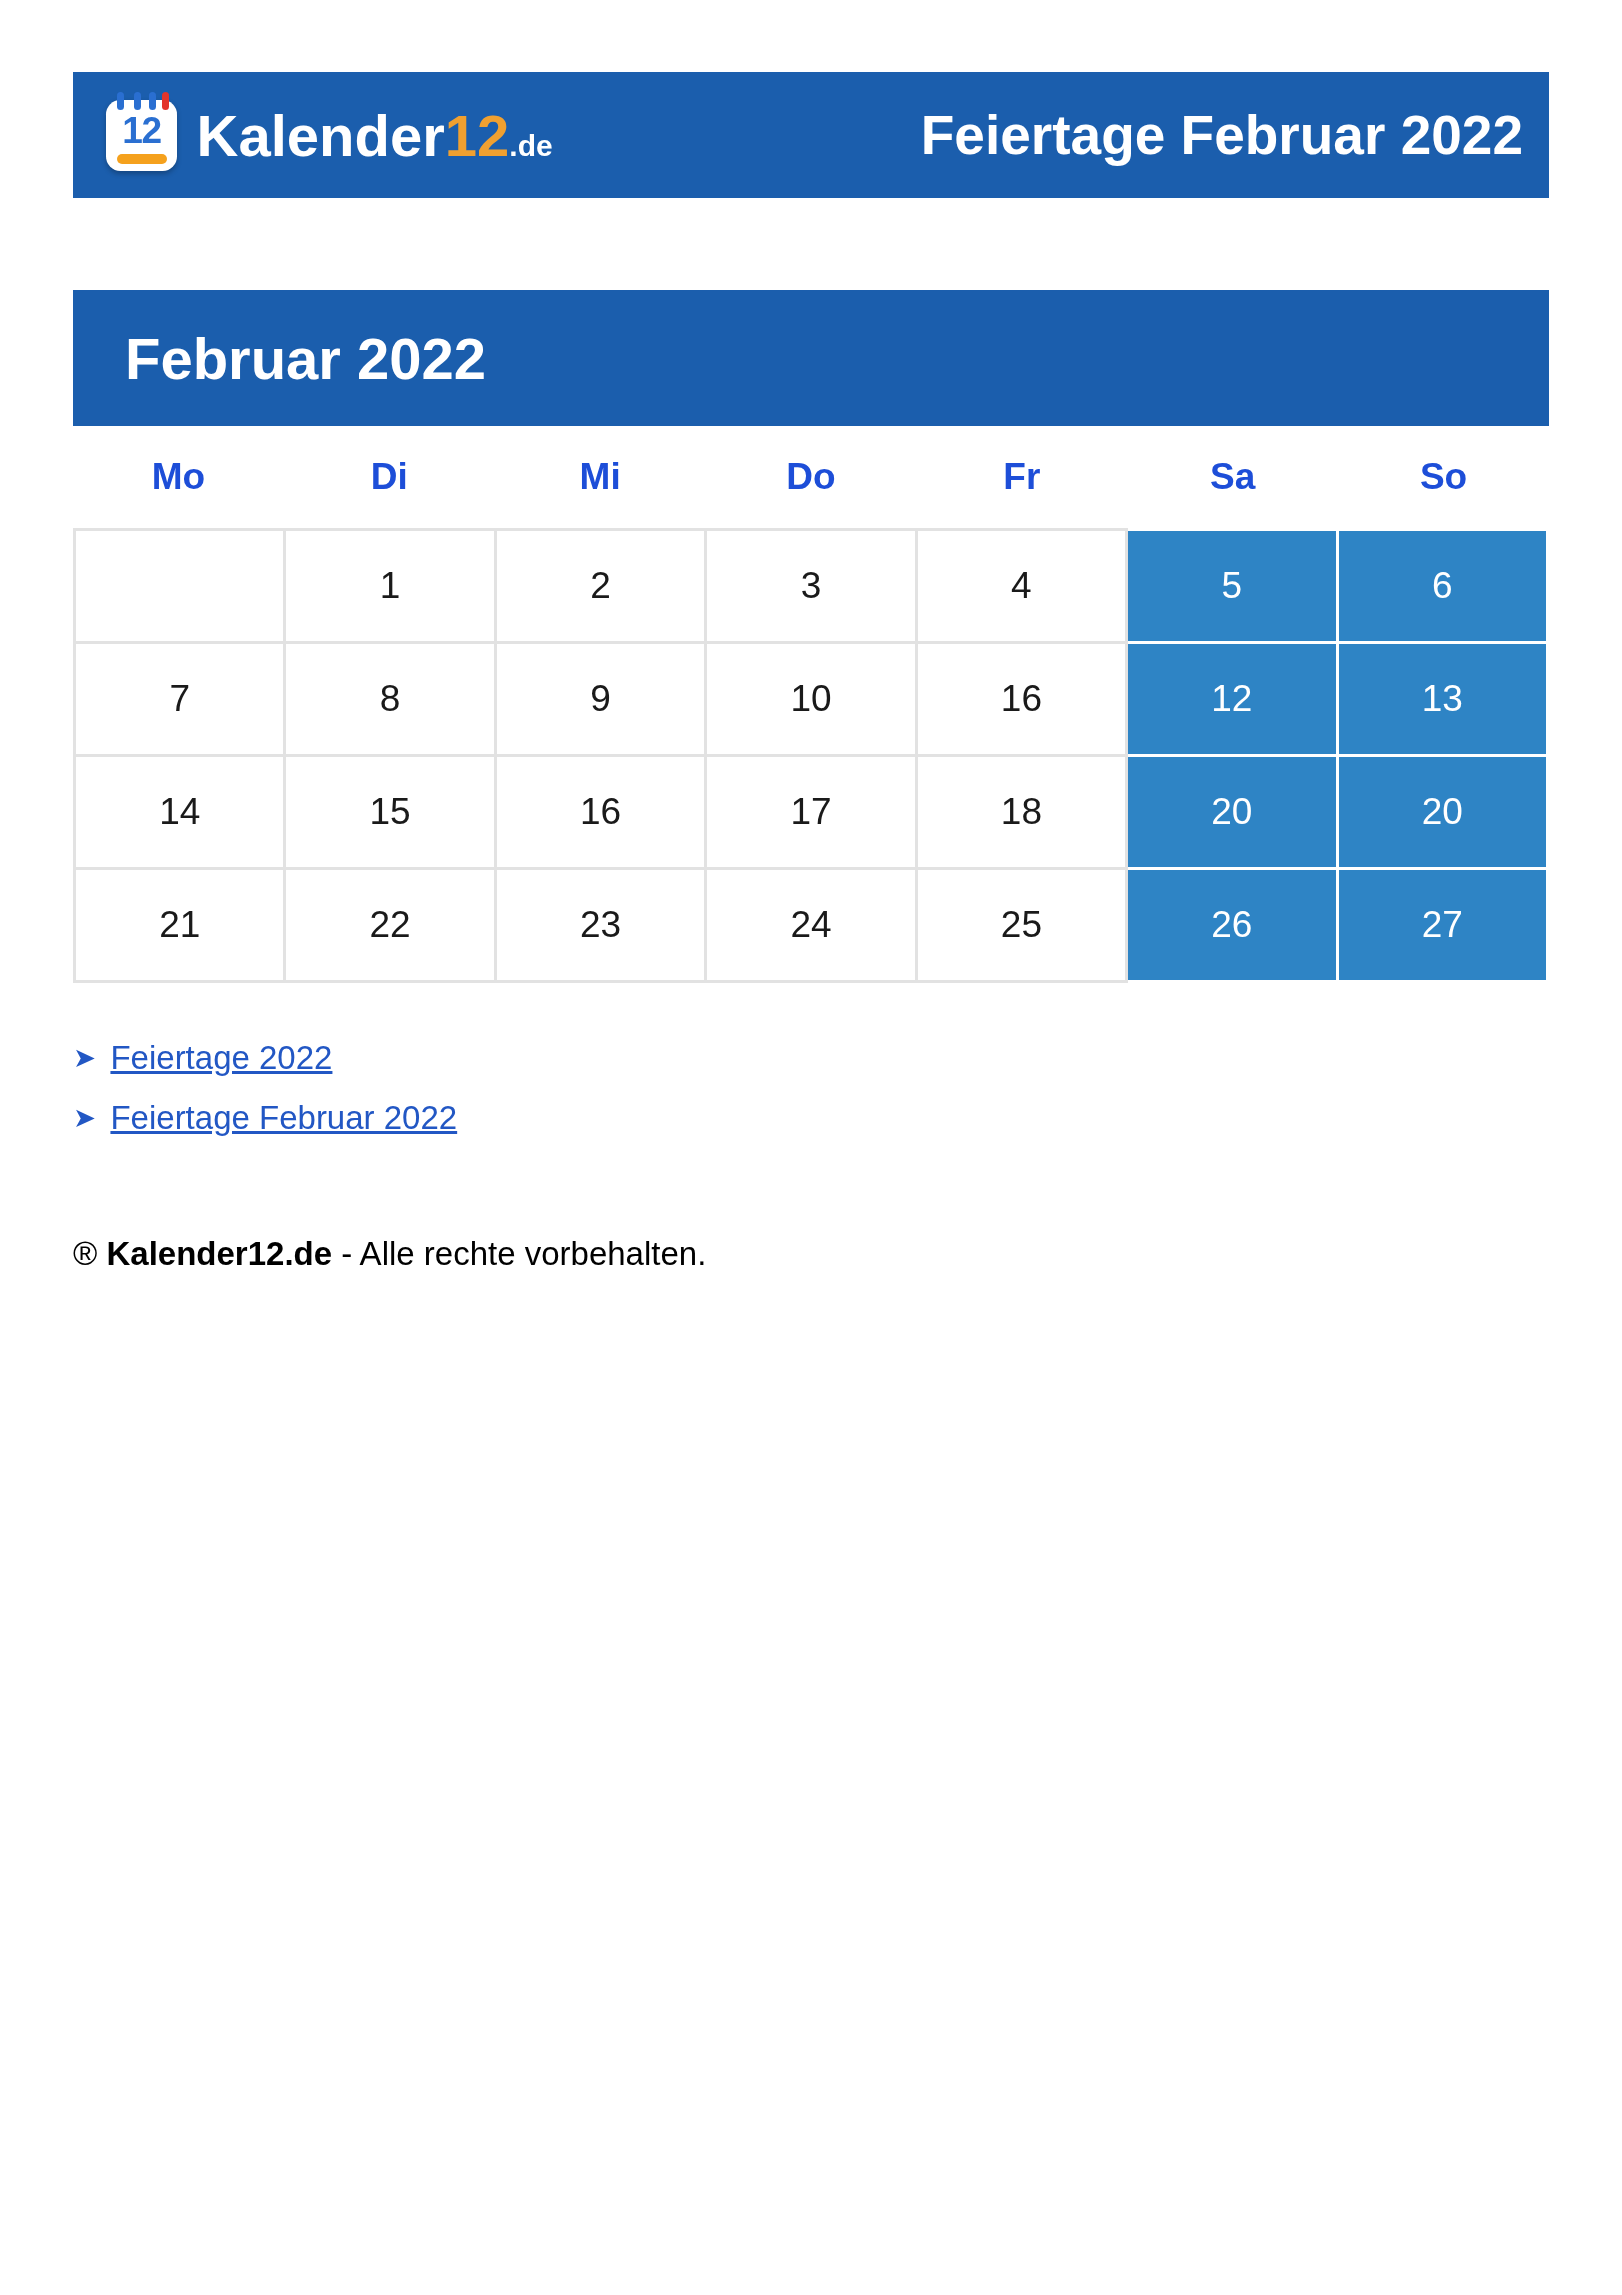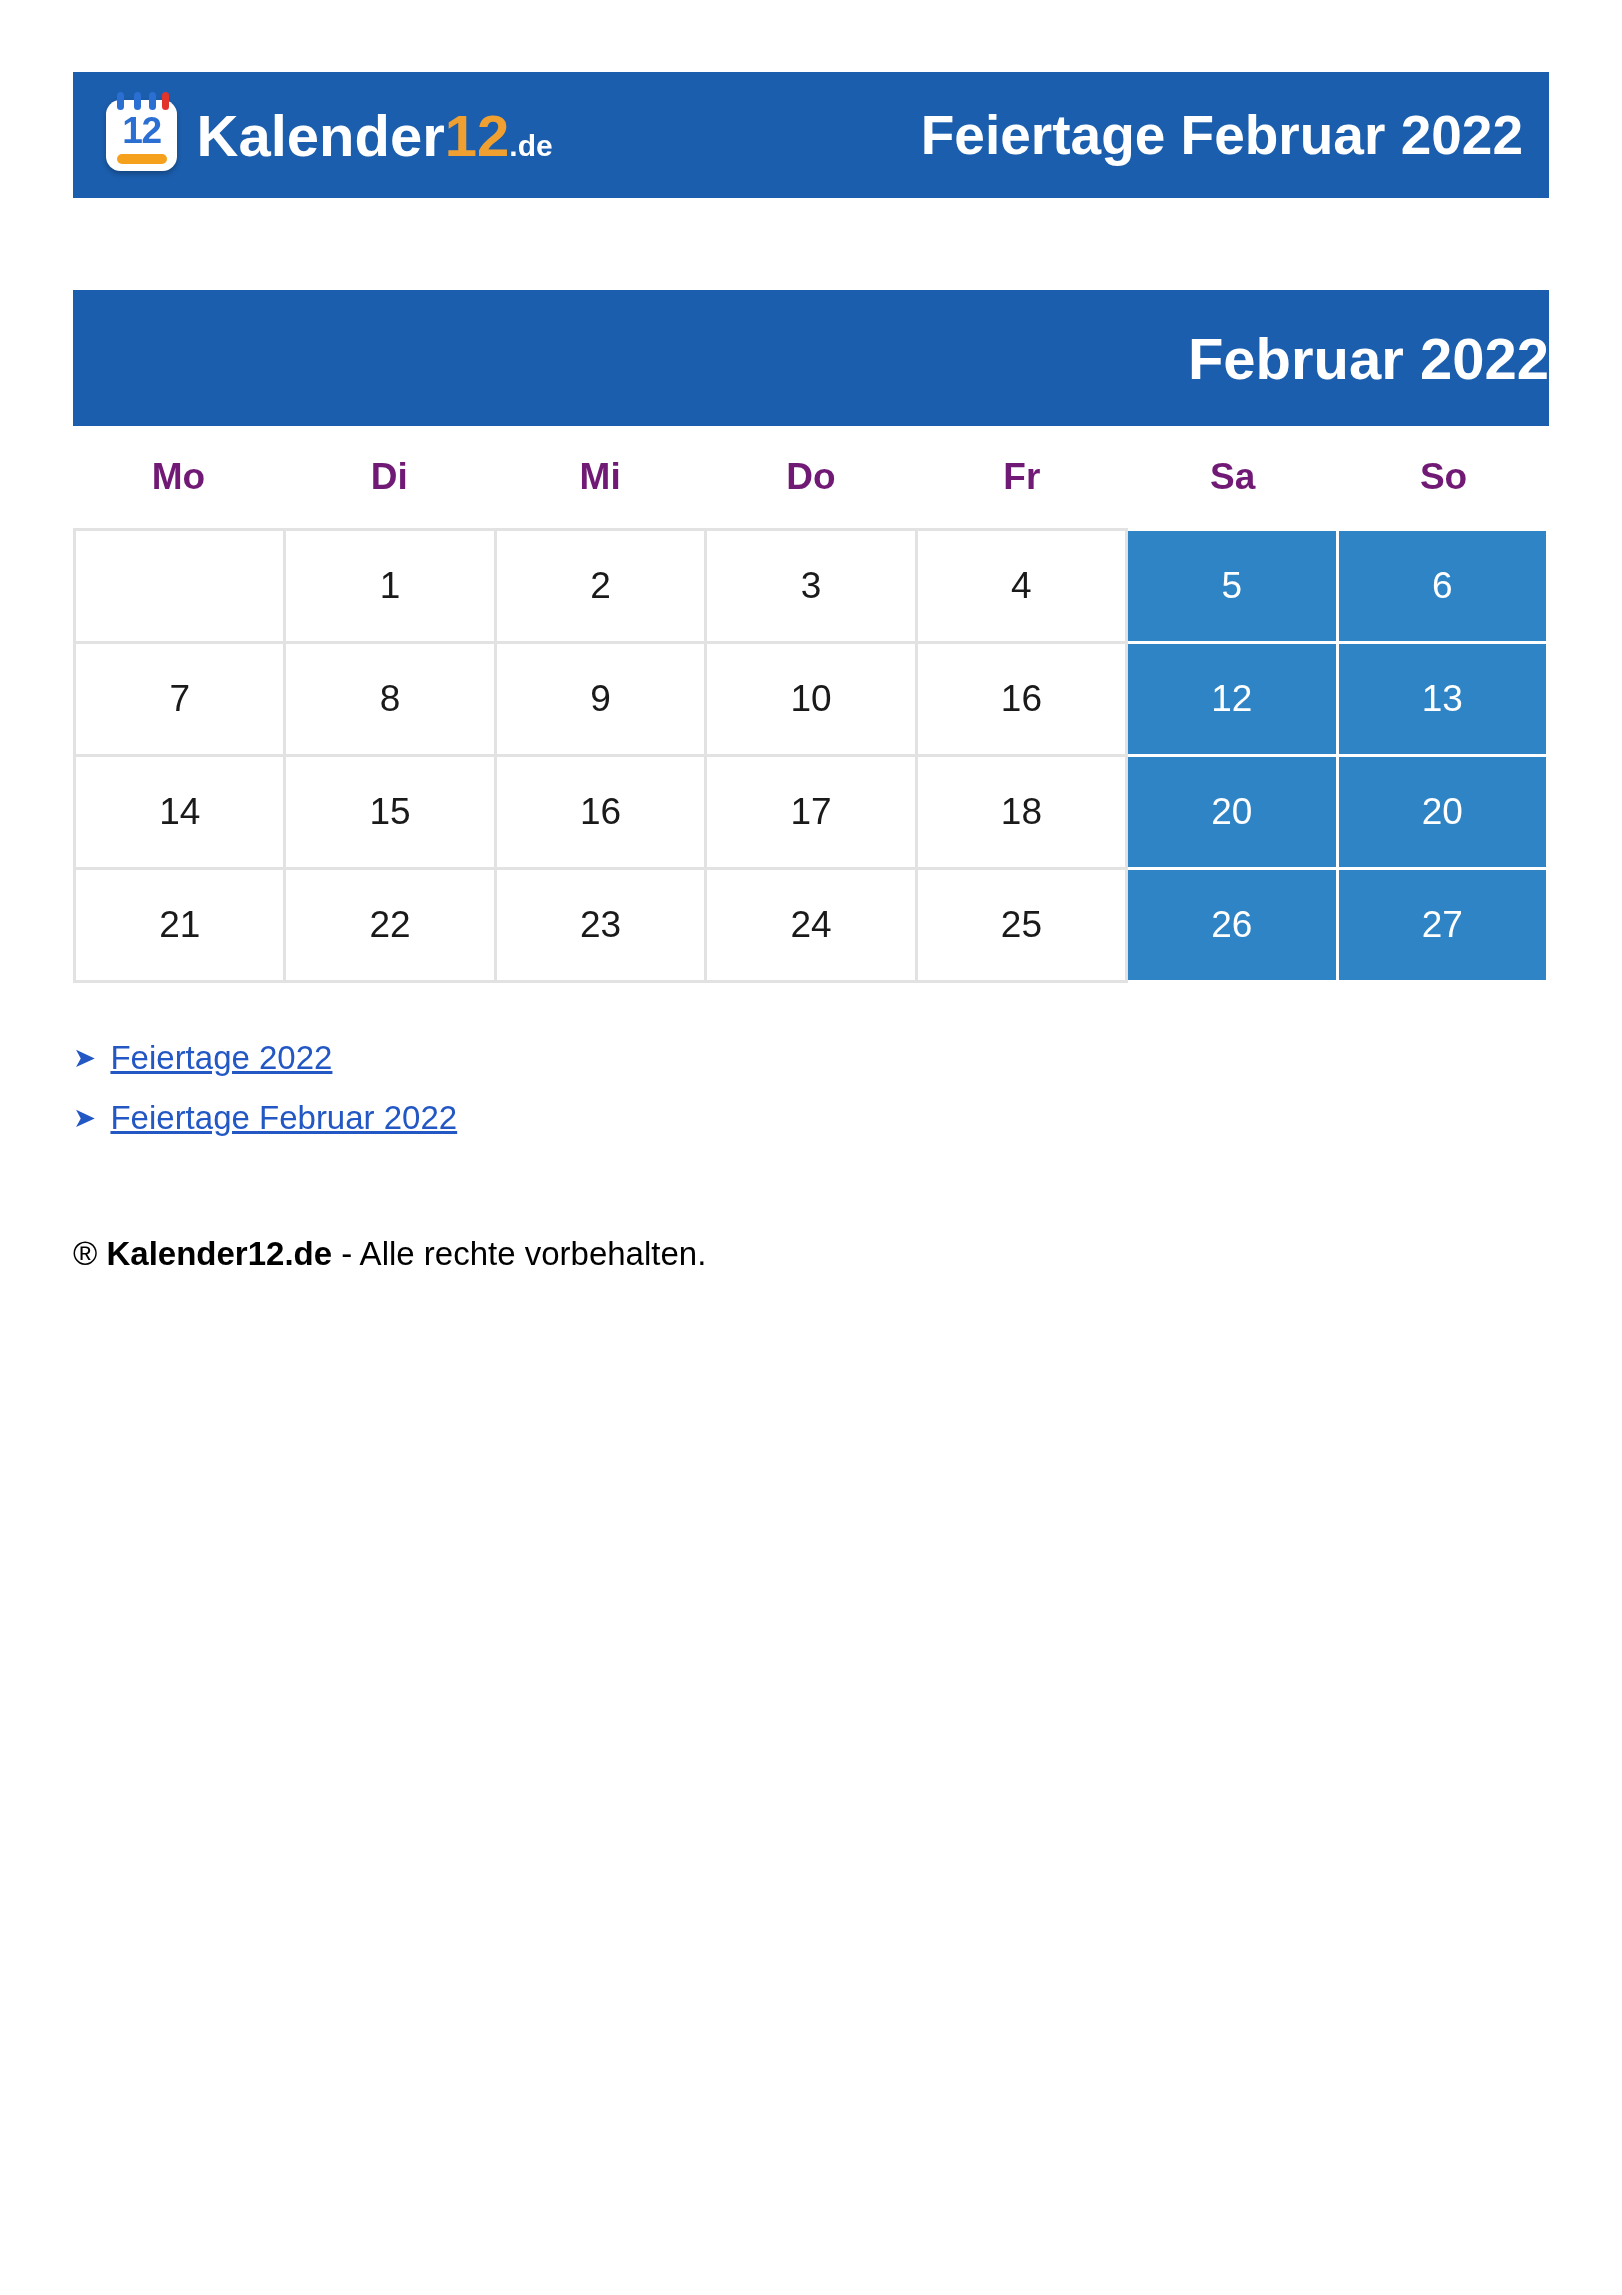--- a/index.html
+++ b/index.html
@@ -39,26 +39,26 @@
   .peg1 { left: 10.5px; } .peg2 { left: 27.5px; } .peg3 { left: 43px; }
   .peg4 { left: 56px; background: #e3342b; }
   .brand-text { color: #ffffff; font-weight: bold; font-size: 58px; white-space: nowrap; }
   .brand-number { color: #f0a030; }
   .brand-tld { font-size: 30px; }
   .header-title { color: #ffffff; font-weight: bold; font-size: 55px; white-space: nowrap; }
 
   
   .month-header {
     margin-top: 92px; height: 136px; background: #1b5ead;
-    display: flex; align-items: center; padding-left: 52px; justify-content: flex-end;
+    display: flex; align-items: center; padding-left: 52px;
   }
   .month-title { color: #ffffff; font-weight: bold; font-size: 58px; }
 
   .weekday-row { height: 102px; display: flex; align-items: center; }
-  .weekday { flex: 1; text-align: center; font-weight: bold; font-size: 37px; color: #701a75; }
+  .weekday { flex: 1; text-align: center; font-weight: bold; font-size: 37px; color: #1d4ed8; }
 
   table.calendar { width: 1476px; border-collapse: collapse; table-layout: fixed; }
   table.calendar td {
     height: 113px; border: 3.3px solid #e2e2e2; background: #ffffff;
     text-align: center; vertical-align: middle;
     font-size: 37px; color: #1a1a1a;
   }
   table.calendar td.weekend { background: #2e84c5; border-color: #ffffff; color: #ffffff; }
 
   

